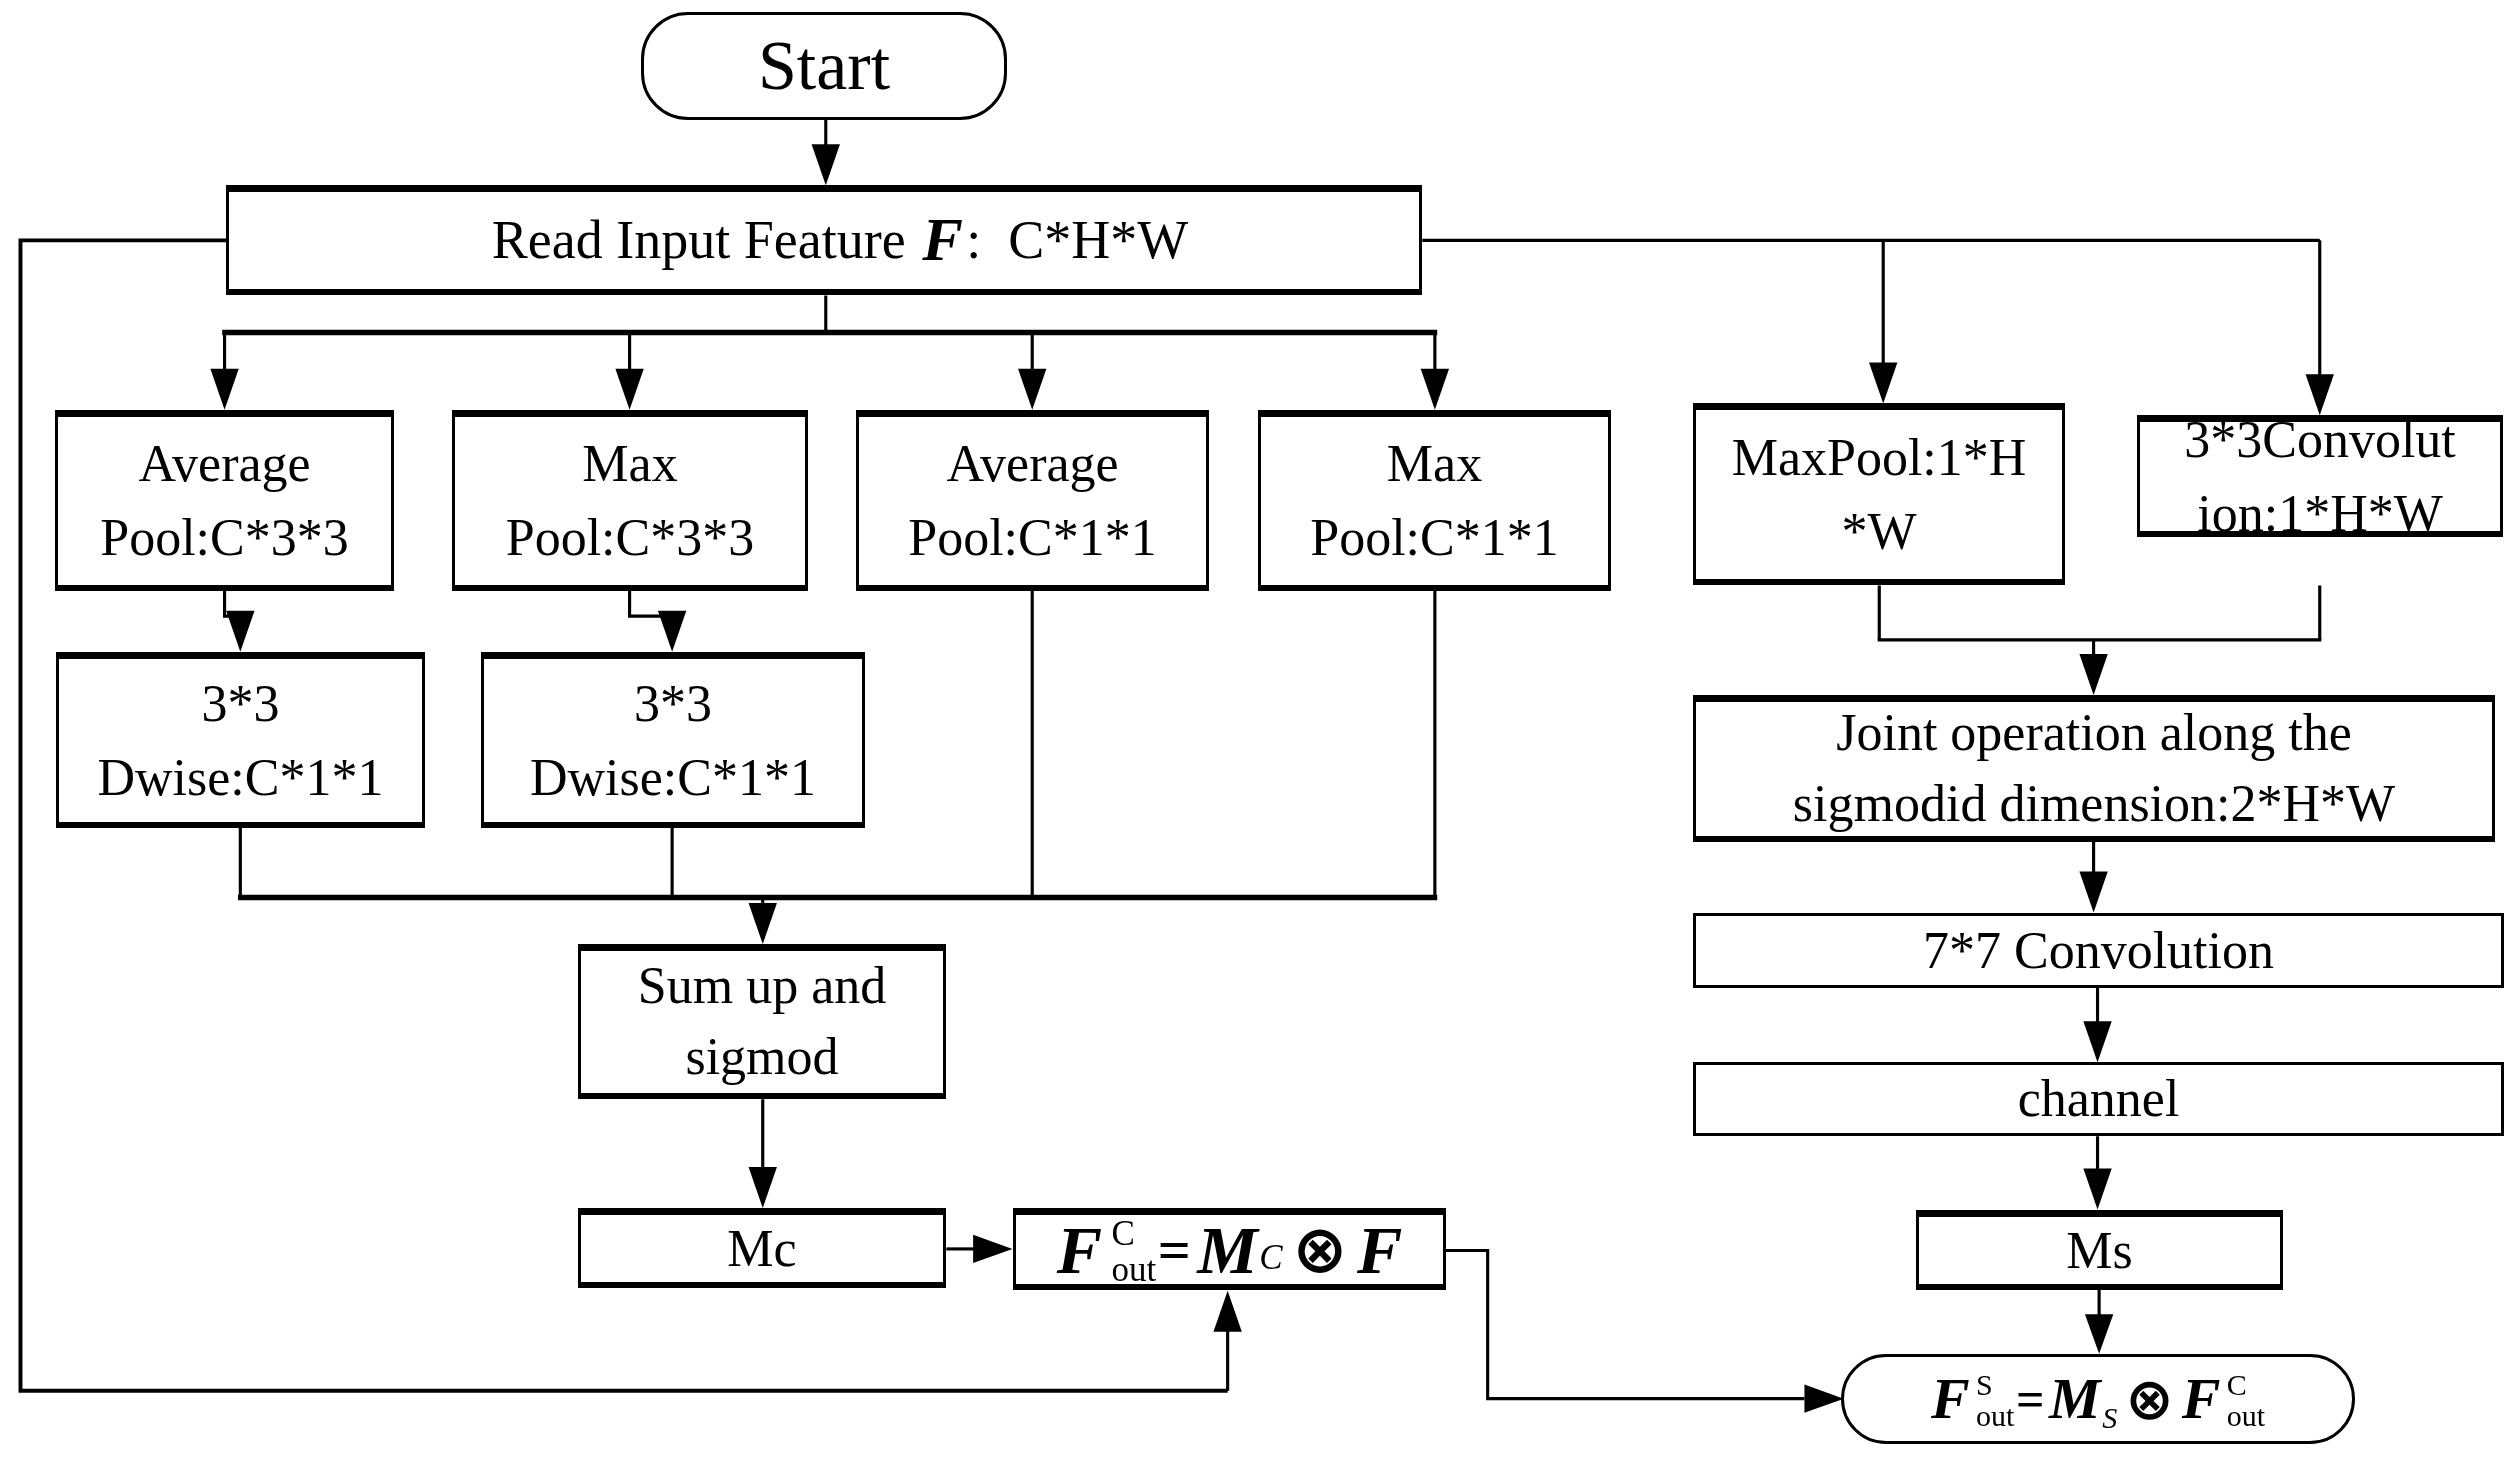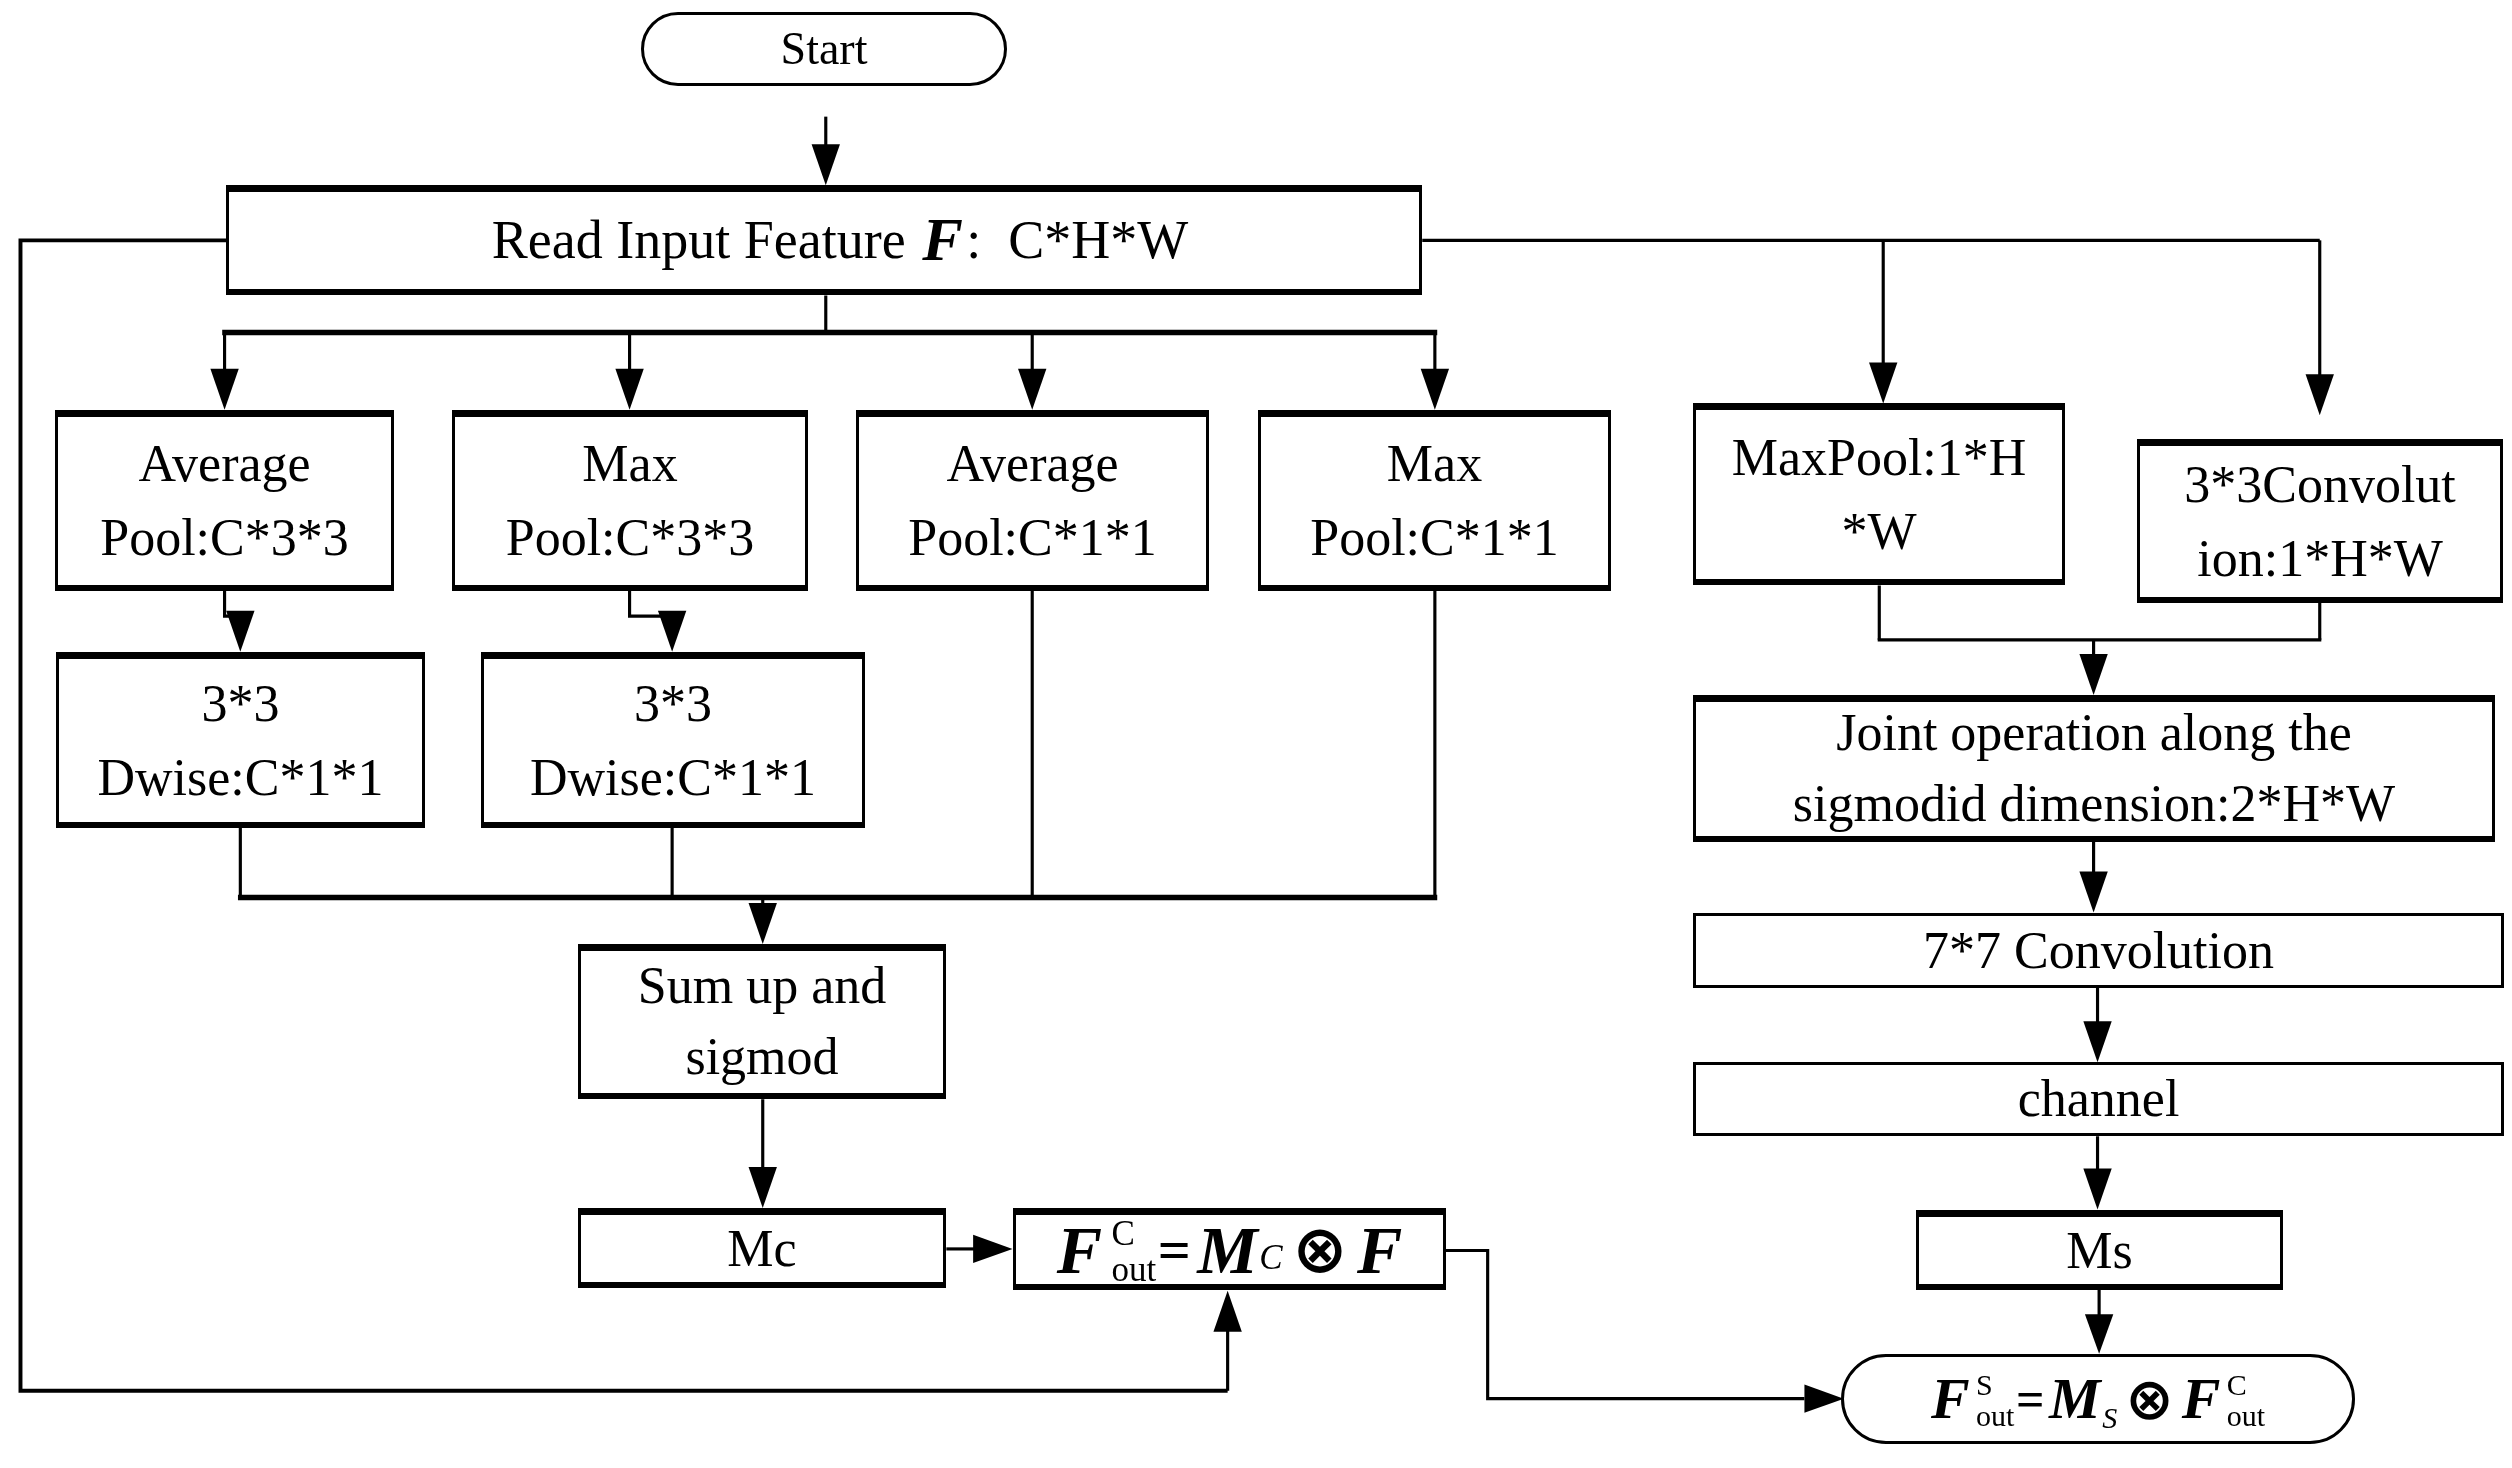--- a/index.html
+++ b/index.html
@@ -141,21 +141,21 @@
     <g>
       <line x1="2662" y1="1442" x2="2662" y2="1484"></line>
       <polygon points="2644,1483 2680,1483 2662,1535"></polygon>
     </g>
     <g>
       <line x1="2664" y1="1637" x2="2664" y2="1670"></line>
       <polygon points="2646,1668 2682,1668 2664,1718"></polygon>
     </g>
   </svg>
 
-  <div class="node endcap" style="left:641px;top:11.8px;width:366px;height:74px;font-size:46px">
+  <div class="node endcap" style="left:641px;top:11.8px;width:366px;height:108px;font-size:70px">
     <span>Start</span>
   </div>
 
   <div class="node hvy row" style="left:226px;top:185px;width:1196px;height:110px;font-size:54px">
     <span class="pre">Read Input Feature </span>
     <span class="fsym">F</span>
     <span class="pre">:  C*H*W</span>
   </div>
 
   <div class="node hvy" style="left:55px;top:410px;width:339px;height:181px">
@@ -171,21 +171,21 @@
     <span>Pool:C*1*1</span>
   </div>
   <div class="node hvy" style="left:1258px;top:410px;width:353px;height:181px">
     <span>Max</span>
     <span>Pool:C*1*1</span>
   </div>
   <div class="node hvy" style="left:1693px;top:403px;width:372px;height:182px">
     <span>MaxPool:1*H</span>
     <span>*W</span>
   </div>
-  <div class="node hvy" style="left:2137px;top:439px;width:366px;height:164px">
+  <div class="node hvy" style="left:2137px;top:415px;width:366px;height:122px">
     <span>3*3Convolut</span>
     <span>ion:1*H*W</span>
   </div>
 
   <div class="node hvy" style="left:56px;top:652px;width:369px;height:176px">
     <span>3*3</span>
     <span>Dwise:C*1*1</span>
   </div>
   <div class="node hvy" style="left:481px;top:652px;width:384px;height:176px">
     <span>3*3</span>

